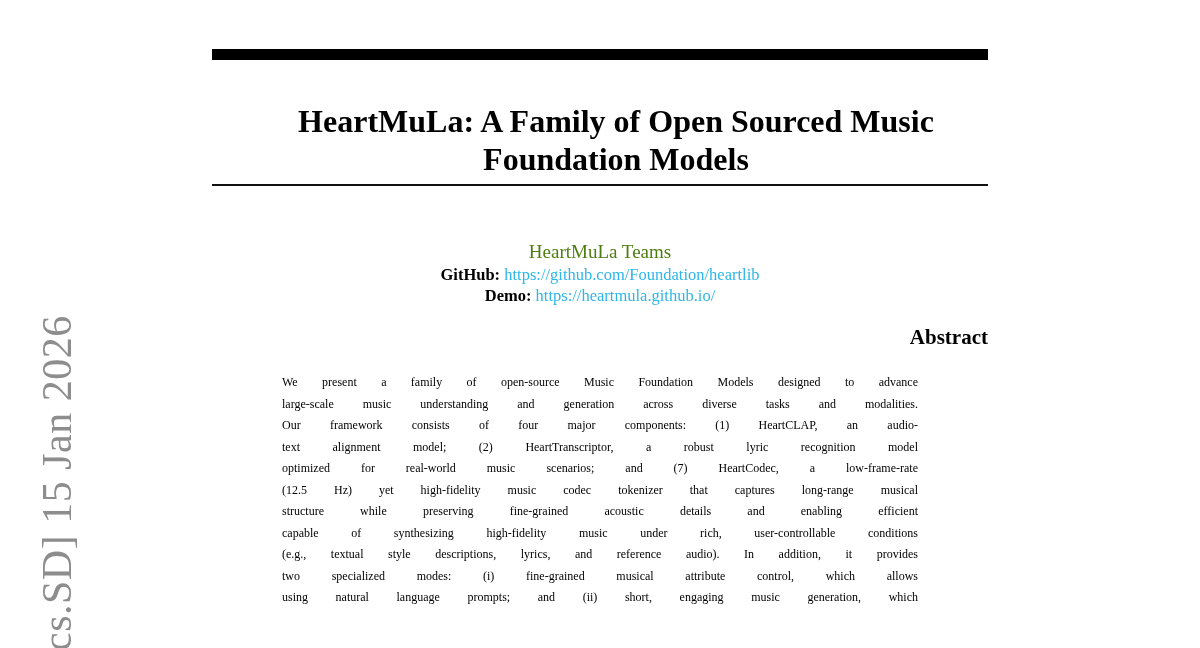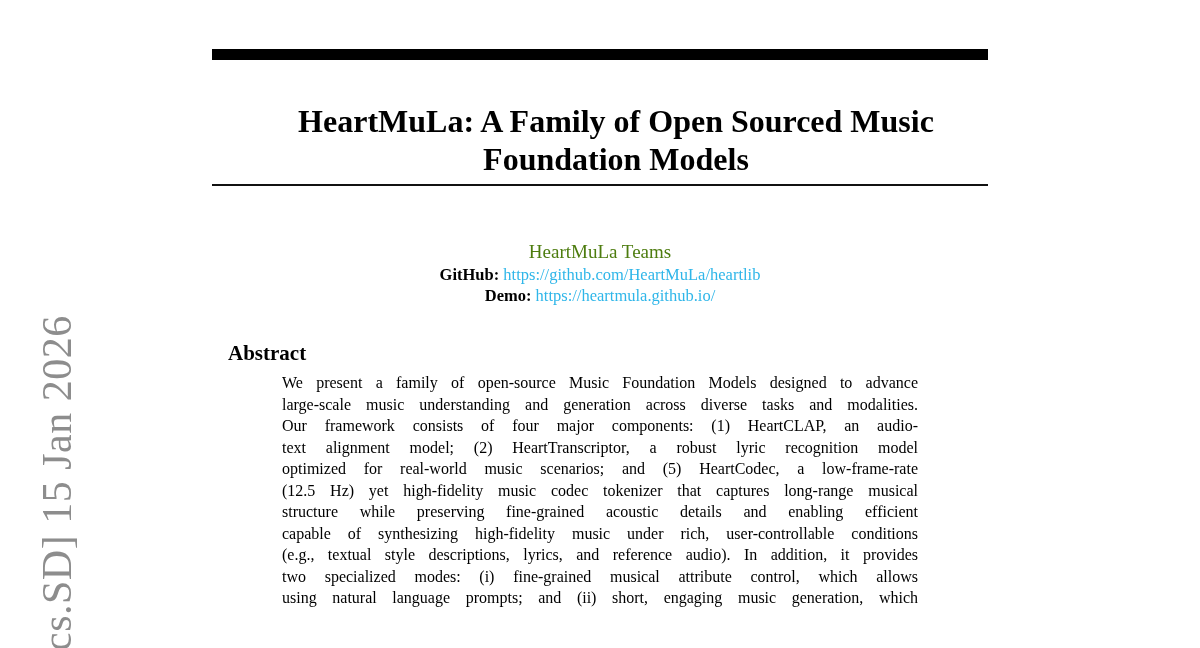--- a/index.html
+++ b/index.html
@@ -89,37 +89,37 @@
     color: #2fb6e9;
     text-decoration: none;
     cursor: pointer;
   }
 
   .abstract-heading {
     position: absolute;
     left: 212px;
     top: 325px;
     width: 776px;
-    text-align: left;
+    text-align: right;
     font-weight: bold;
     font-size: 21px;
     line-height: 24px;
     color: #000000;
-    margin: 16px;
+    margin: 0;
   }
 
   .abstract-body {
     position: absolute;
     left: 282px;
     top: 372px;
     width: 636px;
     color: #000000;
   }
   .abs-line {
-    font-size: 16px;
+    font-size: 12px;
     line-height: 21.5px;
     height: 21.5px;
     overflow: hidden;
     text-align: justify;
     text-align-last: justify;
   }
 </style>
 </head>
 <body>
 
@@ -133,36 +133,36 @@
     <span>HeartMuLa: A Family of Open Sourced Music</span>
     <span>Foundation Models</span>
   </h1>
 
   <div class="rule-thin"></div>
 
   <div class="author-team">HeartMuLa Teams</div>
 
   <div class="link-row github">
     <span class="link-label">GitHub:</span>
-    <a class="link-url">https://github.com/HeartMuLa/heartlib</a>
+    <a class="link-url">https://github.com/Foundation/heartlib</a>
   </div>
 
   <div class="link-row demo">
     <span class="link-label">Demo:</span>
     <a class="link-url">https://heartmula.github.io/</a>
   </div>
 
   <h2 class="abstract-heading">Abstract</h2>
 
   <div class="abstract-body">
       <div class="abs-line">We present a family of open-source Music Foundation Models designed to advance</div>
       <div class="abs-line">large-scale music understanding and generation across diverse tasks and modalities.</div>
       <div class="abs-line">Our framework consists of four major components:  (1) HeartCLAP, an audio-</div>
       <div class="abs-line">text alignment model; (2) HeartTranscriptor, a robust lyric recognition model</div>
-      <div class="abs-line">optimized for real-world music scenarios; and (5) HeartCodec, a low-frame-rate</div>
+      <div class="abs-line">optimized for real-world music scenarios; and (7) HeartCodec, a low-frame-rate</div>
       <div class="abs-line">(12.5 Hz) yet high-fidelity music codec tokenizer that captures long-range musical</div>
       <div class="abs-line">structure while preserving fine-grained acoustic details and enabling efficient</div>
       <div class="abs-line">capable of synthesizing high-fidelity music under rich, user-controllable conditions</div>
       <div class="abs-line">(e.g., textual style descriptions, lyrics, and reference audio). In addition, it provides</div>
       <div class="abs-line">two specialized modes:  (i) fine-grained musical attribute control, which allows</div>
       <div class="abs-line">using natural language prompts; and (ii) short, engaging music generation, which</div>
     </div>
 
 </div>
 

